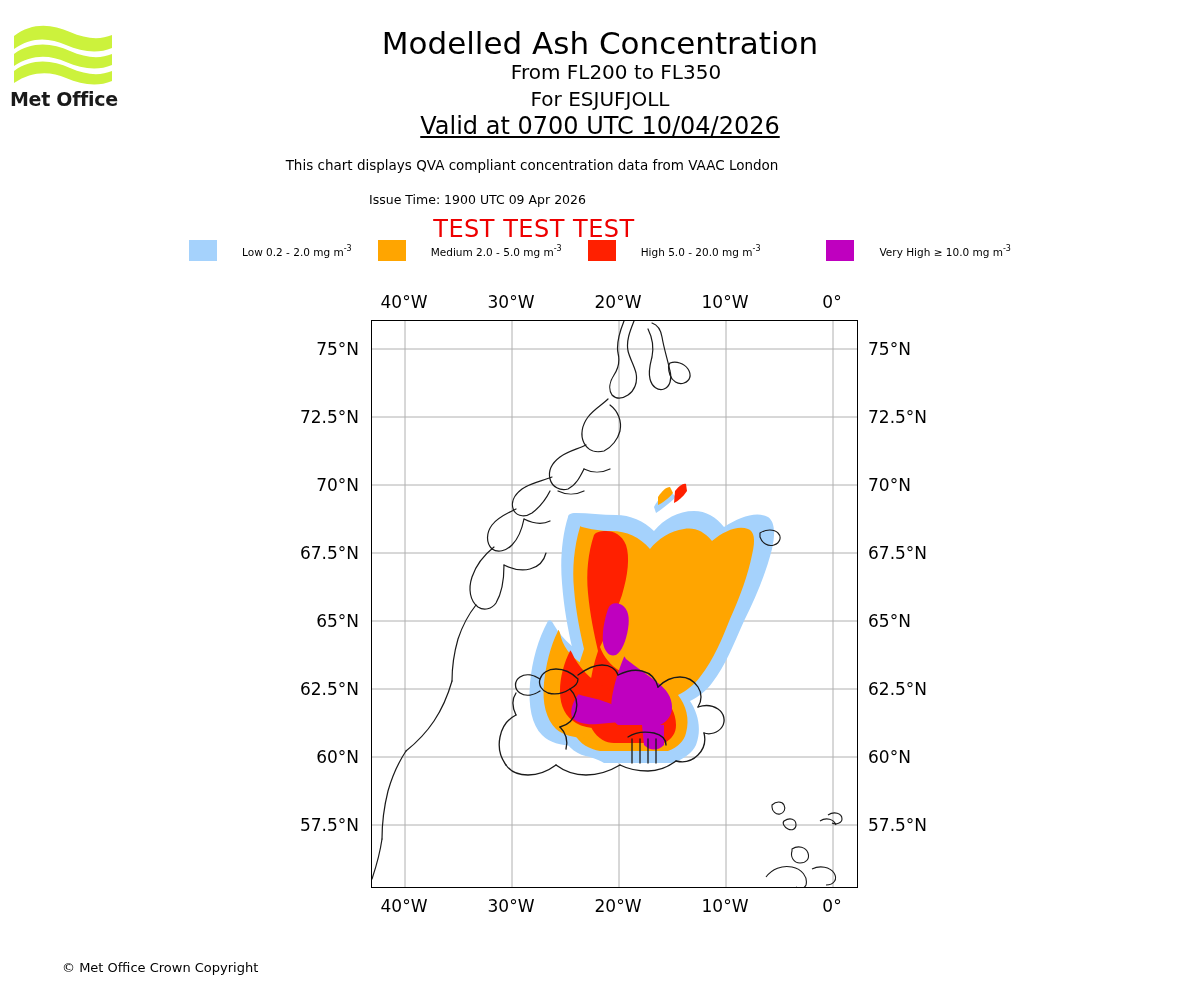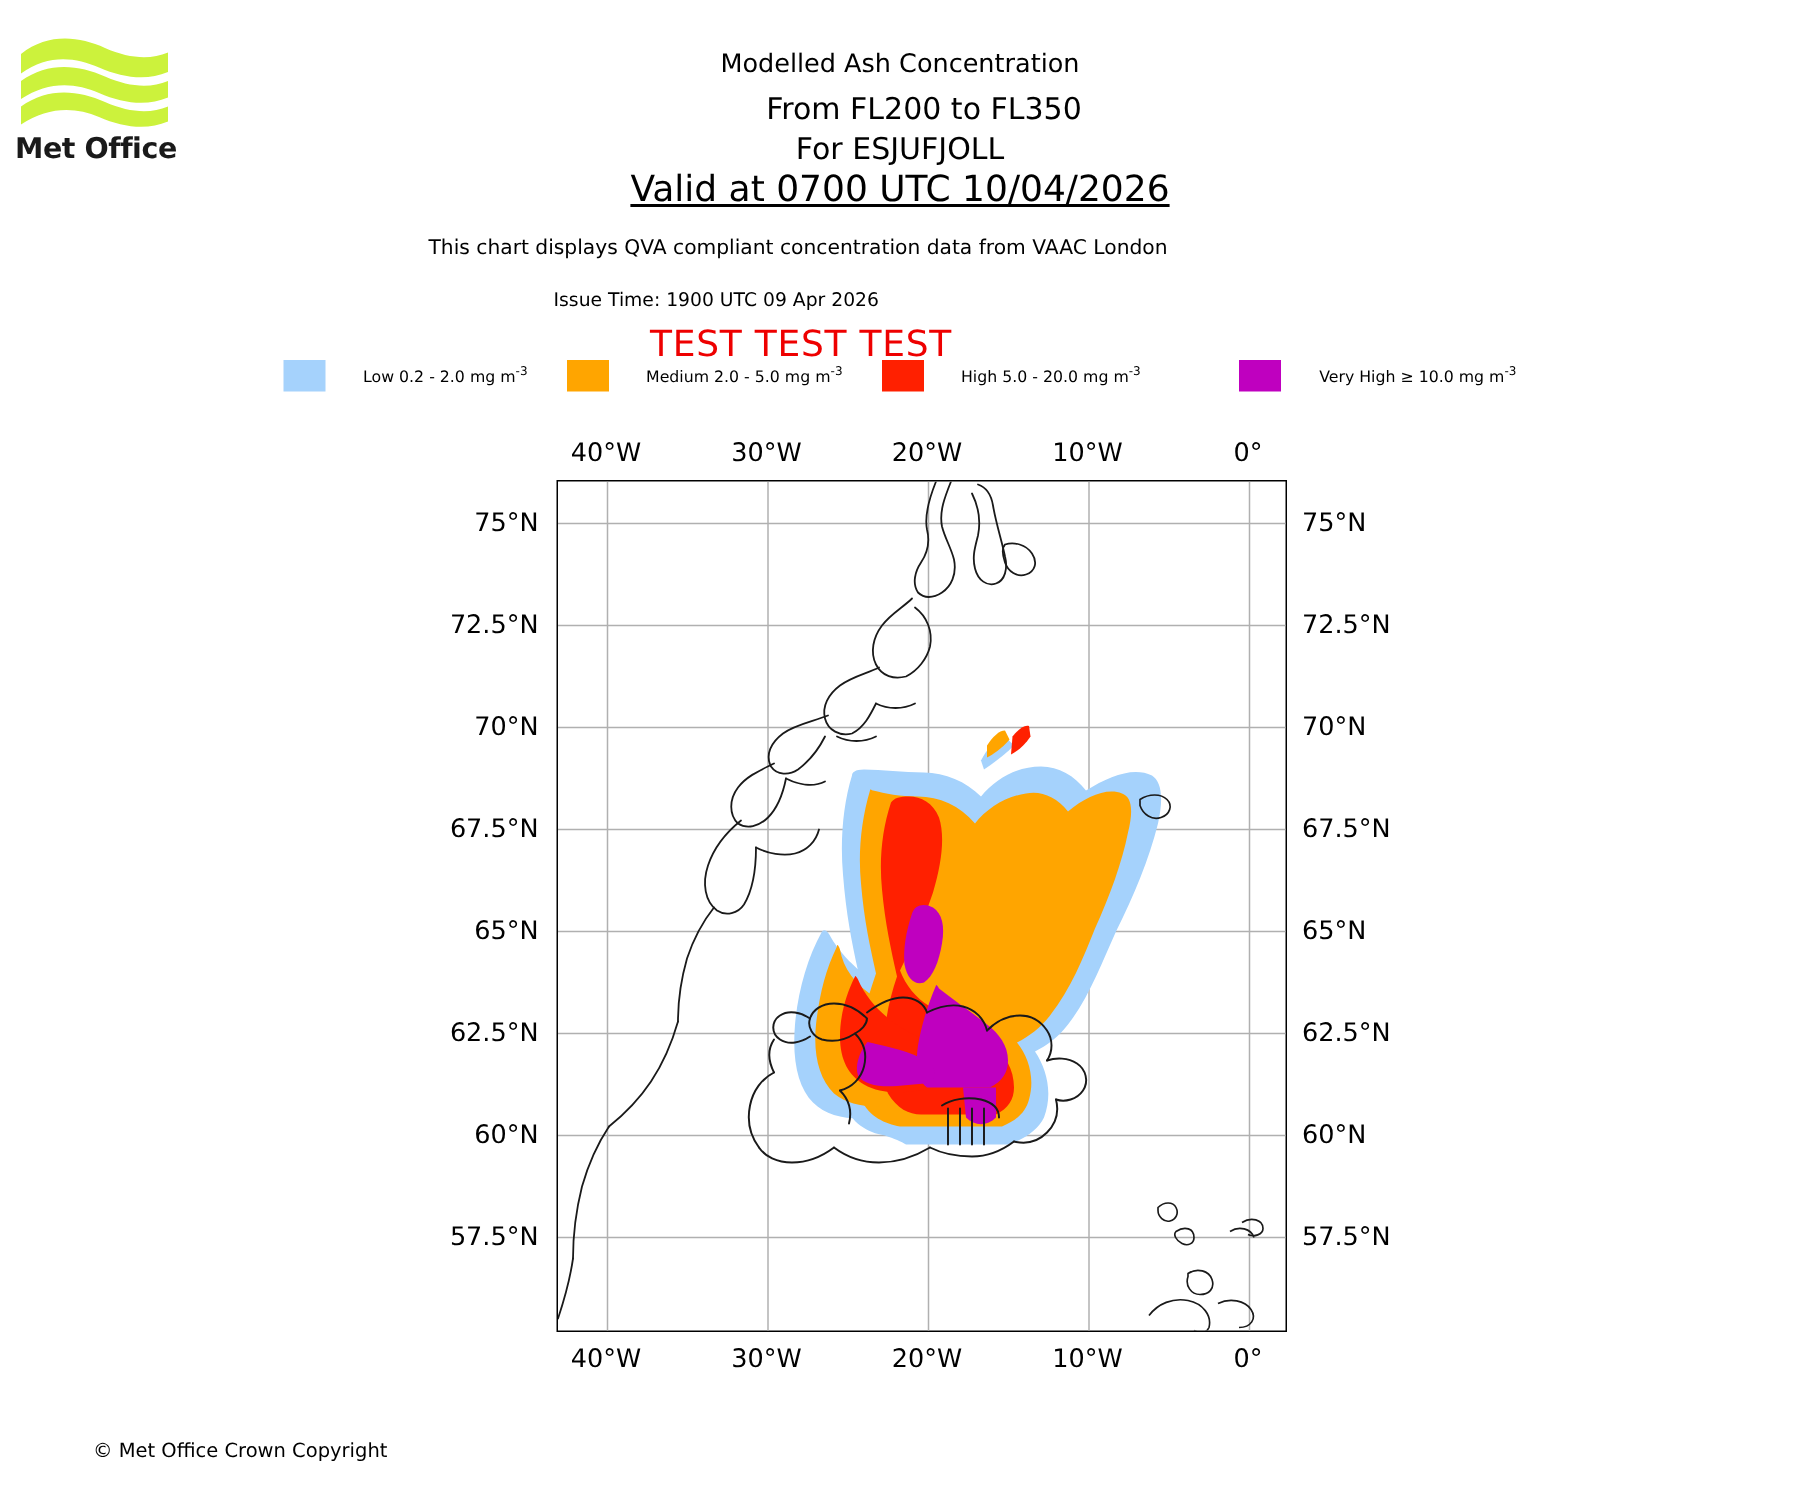--- a/index.html
+++ b/index.html
@@ -7,21 +7,21 @@
     width:1200px;height:1000px;background:#ffffff;
     font-family:"DejaVu Sans","Liberation Sans",sans-serif;
     color:#000000;position:relative;overflow:hidden;
   }
   .logo{position:absolute;left:12px;top:22px;width:110px;height:90px;}
   .logo-text{
     position:absolute;left:10px;top:88px;font-size:19px;font-weight:bold;
     letter-spacing:-0.3px;color:#1a1a1a;
   }
   .title-block{position:absolute;left:0;top:28px;width:1200px;text-align:center;}
-  .t1{font-size:17px;line-height:31px;}
+  .t1{font-size:31px;line-height:31px;}
   .t2{font-size:20px;line-height:27px;margin-left:32px;}
   .t3{font-size:20px;line-height:27px;}
   .t4{font-size:24px;line-height:27px;text-decoration:underline;}
   .sub1{position:absolute;left:0;top:157px;width:1064px;text-align:center;font-size:13.5px;}
   .sub2{position:absolute;left:0;top:192px;width:955px;text-align:center;font-size:12.5px;}
   .testbanner{
     position:absolute;left:0;top:215px;width:1068px;text-align:center;
     font-size:24px;color:#ee0000;letter-spacing:0.5px;
   }
   .legend{

